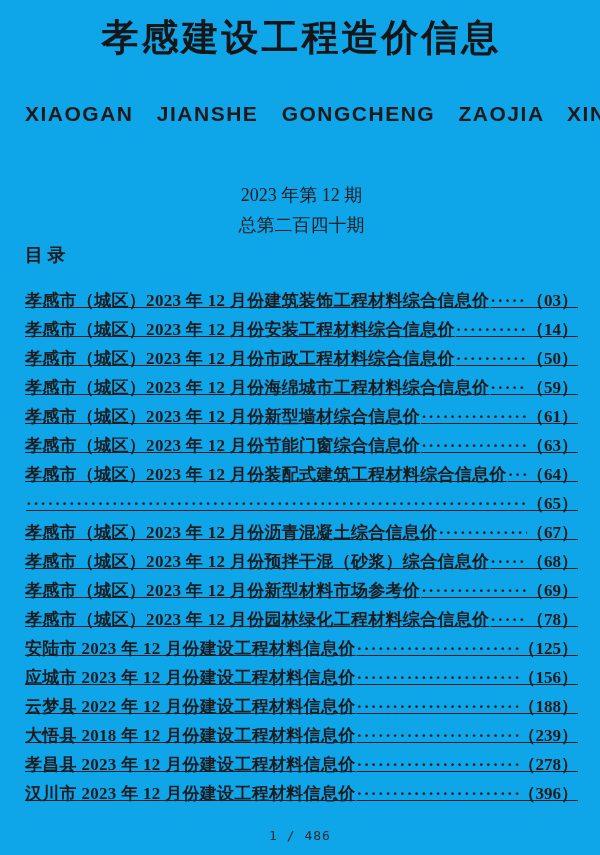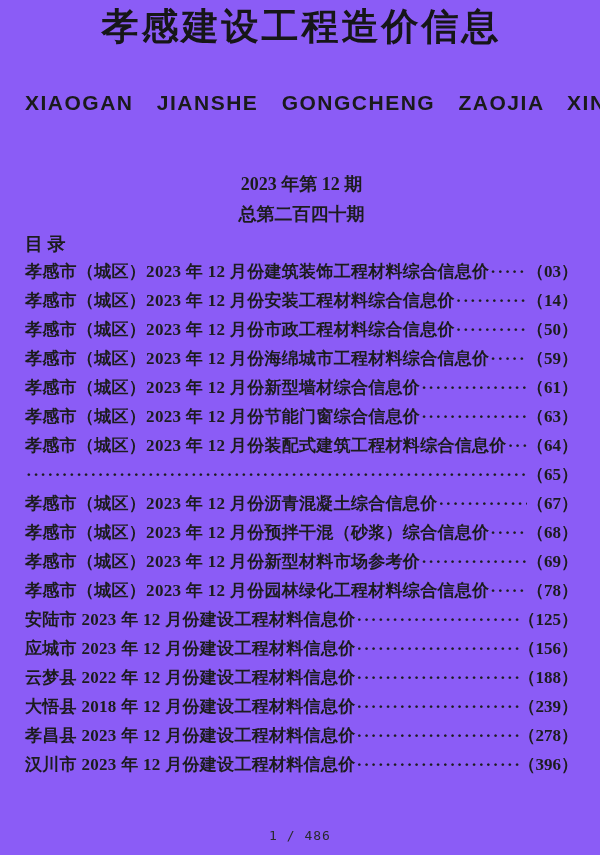--- a/index.html
+++ b/index.html
@@ -5,26 +5,26 @@
   html, body {
     margin: 0;
     padding: 0;
     background: #ffffff;
   }
   .page {
     position: relative;
     width: 600px;
     height: 855px;
     margin: 0 auto;
-    background: #8b5cf6;
+    background: #0ea5e9;
     color: #1c1c1e;
     font-family: "Liberation Serif", "DejaVu Serif", serif;
     overflow: hidden;
     box-sizing: border-box;
-    padding: 2px 22px 0 25px;
+    padding: 13px 22px 0 25px;
   }
   .doc-title {
     margin: 0;
     padding-top: 4px;
     text-align: center;
     font-size: 37px;
     font-weight: bold;
     letter-spacing: 3px;
     line-height: 1.15;
     color: #161618;
@@ -37,33 +37,34 @@
     font-size: 21px;
     letter-spacing: 1.5px;
     word-spacing: 16px;
     color: #1a1a1c;
     white-space: nowrap;
   }
   .issue-block {
     margin-top: 54px;
     text-align: center;
     font-size: 18px;
-    font-weight: bold;
+    font-weight: normal;
     line-height: 30px;
     color: #1c1c1e;
   }
   .toc-heading {
     font-size: 18px;
     font-weight: bold;
     line-height: 26px;
     margin-top: 2px;
     color: #1c1c1e;
   }
   .toc-list {
-    margin-top: 0;
+    margin-top: 18px;
+    text-decoration: underline;
   }
   .toc-row {
     display: flex;
     align-items: baseline;
     height: 29px;
     line-height: 29px;
     font-size: 17px;
     font-weight: bold;
     white-space: nowrap;
     color: #1c1c1e;

